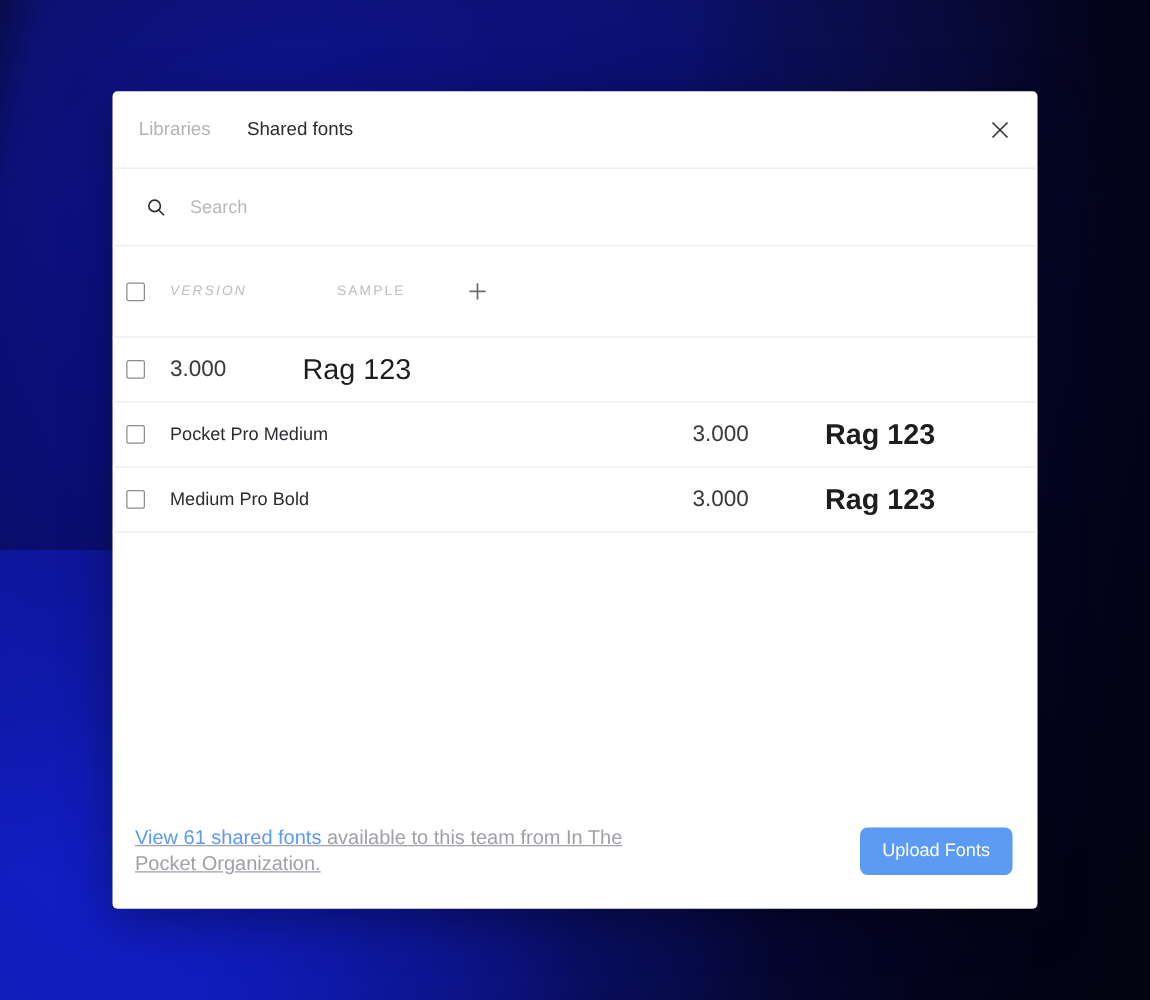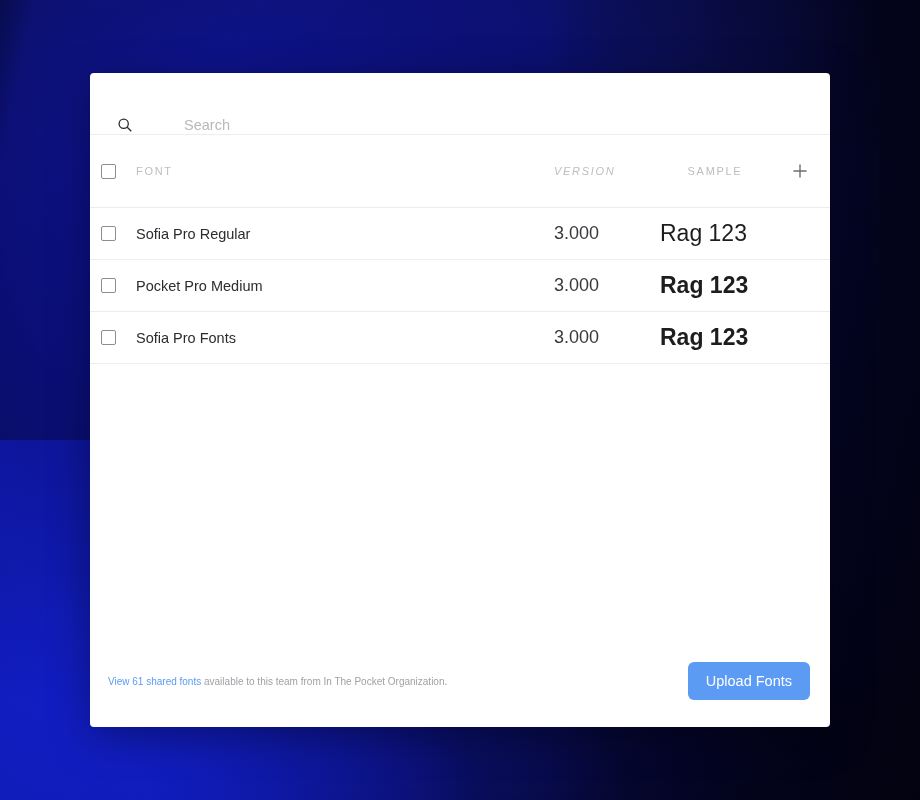--- a/index.html
+++ b/index.html
@@ -103,23 +103,22 @@
     align-items: center;
     justify-content: center;
     cursor: pointer;
   }
 
   
   .search-row {
     height: 61px;
     flex: 0 0 61px;
     display: flex;
-    align-items: flex-end;
+    align-items: center;
     border-bottom: 1px solid #ededf0;
-    gap: 32px;
   }
   .search-icon {
     margin-left: 26px;
     width: 18px;
     height: 18px;
     display: flex;
     align-items: center;
     justify-content: center;
   }
   .search-input {
@@ -229,24 +228,25 @@
   .modal-footer {
     flex: 0 0 auto;
     height: 92px;
     display: flex;
     align-items: center;
     justify-content: space-between;
     padding: 0 20px 0 18px;
     box-sizing: border-box;
   }
   .footer-text {
-    font-size: 10px;
+    font-size: 16px;
     line-height: 21px;
     color: #a0a0a6;
     max-width: 420px;
+    text-decoration: underline;
   }
   .footer-link {
     color: #5b9bf3;
     cursor: pointer;
   }
   .upload-btn {
     background: #5b9bf3;
     color: #ffffff;
     font-size: 14.5px;
     border: none;
@@ -267,75 +267,83 @@
     <div class="bg-layer bg-main"></div>
     <div class="bg-layer bg-streak-b"></div>
     <div class="bg-layer bg-streak-c"></div>
     <div class="bg-layer bg-streak-a"></div>
     <div class="bg-layer bg-dark-right"></div>
     <div class="bg-layer bg-vig"></div>
   </div>
 
   <div class="modal">
 
+    <div class="modal-header">
+      <div class="tab tab-libraries">Libraries</div>
+      <div class="tab tab-shared">Shared fonts</div>
+      <div class="close-btn">
+        <svg width="16" height="16" viewBox="0 0 16 16">
+          <line x1="2" y1="2" x2="14" y2="14" stroke="#3a3a3e" stroke-width="1.4"></line>
+          <line x1="14" y1="2" x2="2" y2="14" stroke="#3a3a3e" stroke-width="1.4"></line>
+        </svg>
+      </div>
+    </div>
 
     <div class="search-row">
       <span class="search-icon">
         <svg width="16" height="16" viewBox="0 0 16 16">
           <circle cx="6.7" cy="6.7" r="4.6" fill="none" stroke="#2c2c30" stroke-width="1.3"></circle>
           <line x1="10.2" y1="10.2" x2="14.2" y2="14.2" stroke="#2c2c30" stroke-width="1.3"></line>
         </svg>
       </span>
       <input class="search-input" type="text" placeholder="Search" style="">
     </div>
 
     <div class="table-head">
       <div class="col-check">
         <div class="cbx"></div>
       </div>
-      <div class="col-font col-head-label">FONT</div>
       <div class="col-version col-head-label">VERSION</div>
       <div class="col-sample col-head-label">SAMPLE</div>
       <div class="col-plus">
         <span class="plus-btn">
           <svg width="18" height="18" viewBox="0 0 18 18">
             <line x1="9" y1="2.5" x2="9" y2="15.5" stroke="#6c6c72" stroke-width="1.4"></line>
             <line x1="2.5" y1="9" x2="15.5" y2="9" stroke="#6c6c72" stroke-width="1.4"></line>
           </svg>
         </span>
       </div>
     </div>
 
     <div class="rows">
 
       <div class="row">
         <div class="col-check">
           <div class="cbx"></div>
         </div>
-        <div class="cell-font">Sofia Pro Regular</div>
         <div class="cell-version">3.000</div>
         <div class="cell-sample w-regular">Rag 123</div>
         <div class="cell-pad"></div>
       </div>
 
       <div class="row">
         <div class="col-check">
           <div class="cbx"></div>
         </div>
         <div class="cell-font">Pocket Pro Medium</div>
         <div class="cell-version">3.000</div>
         <div class="cell-sample w-medium">Rag 123</div>
         <div class="cell-pad"></div>
       </div>
 
       <div class="row">
         <div class="col-check">
           <div class="cbx"></div>
         </div>
-        <div class="cell-font">Sofia Pro Fonts</div>
+        <div class="cell-font">Medium Pro Bold</div>
         <div class="cell-version">3.000</div>
         <div class="cell-sample w-bold">Rag 123</div>
         <div class="cell-pad"></div>
       </div>
 
     </div>
 
     <div class="spacer"></div>
 
     <div class="modal-footer">

